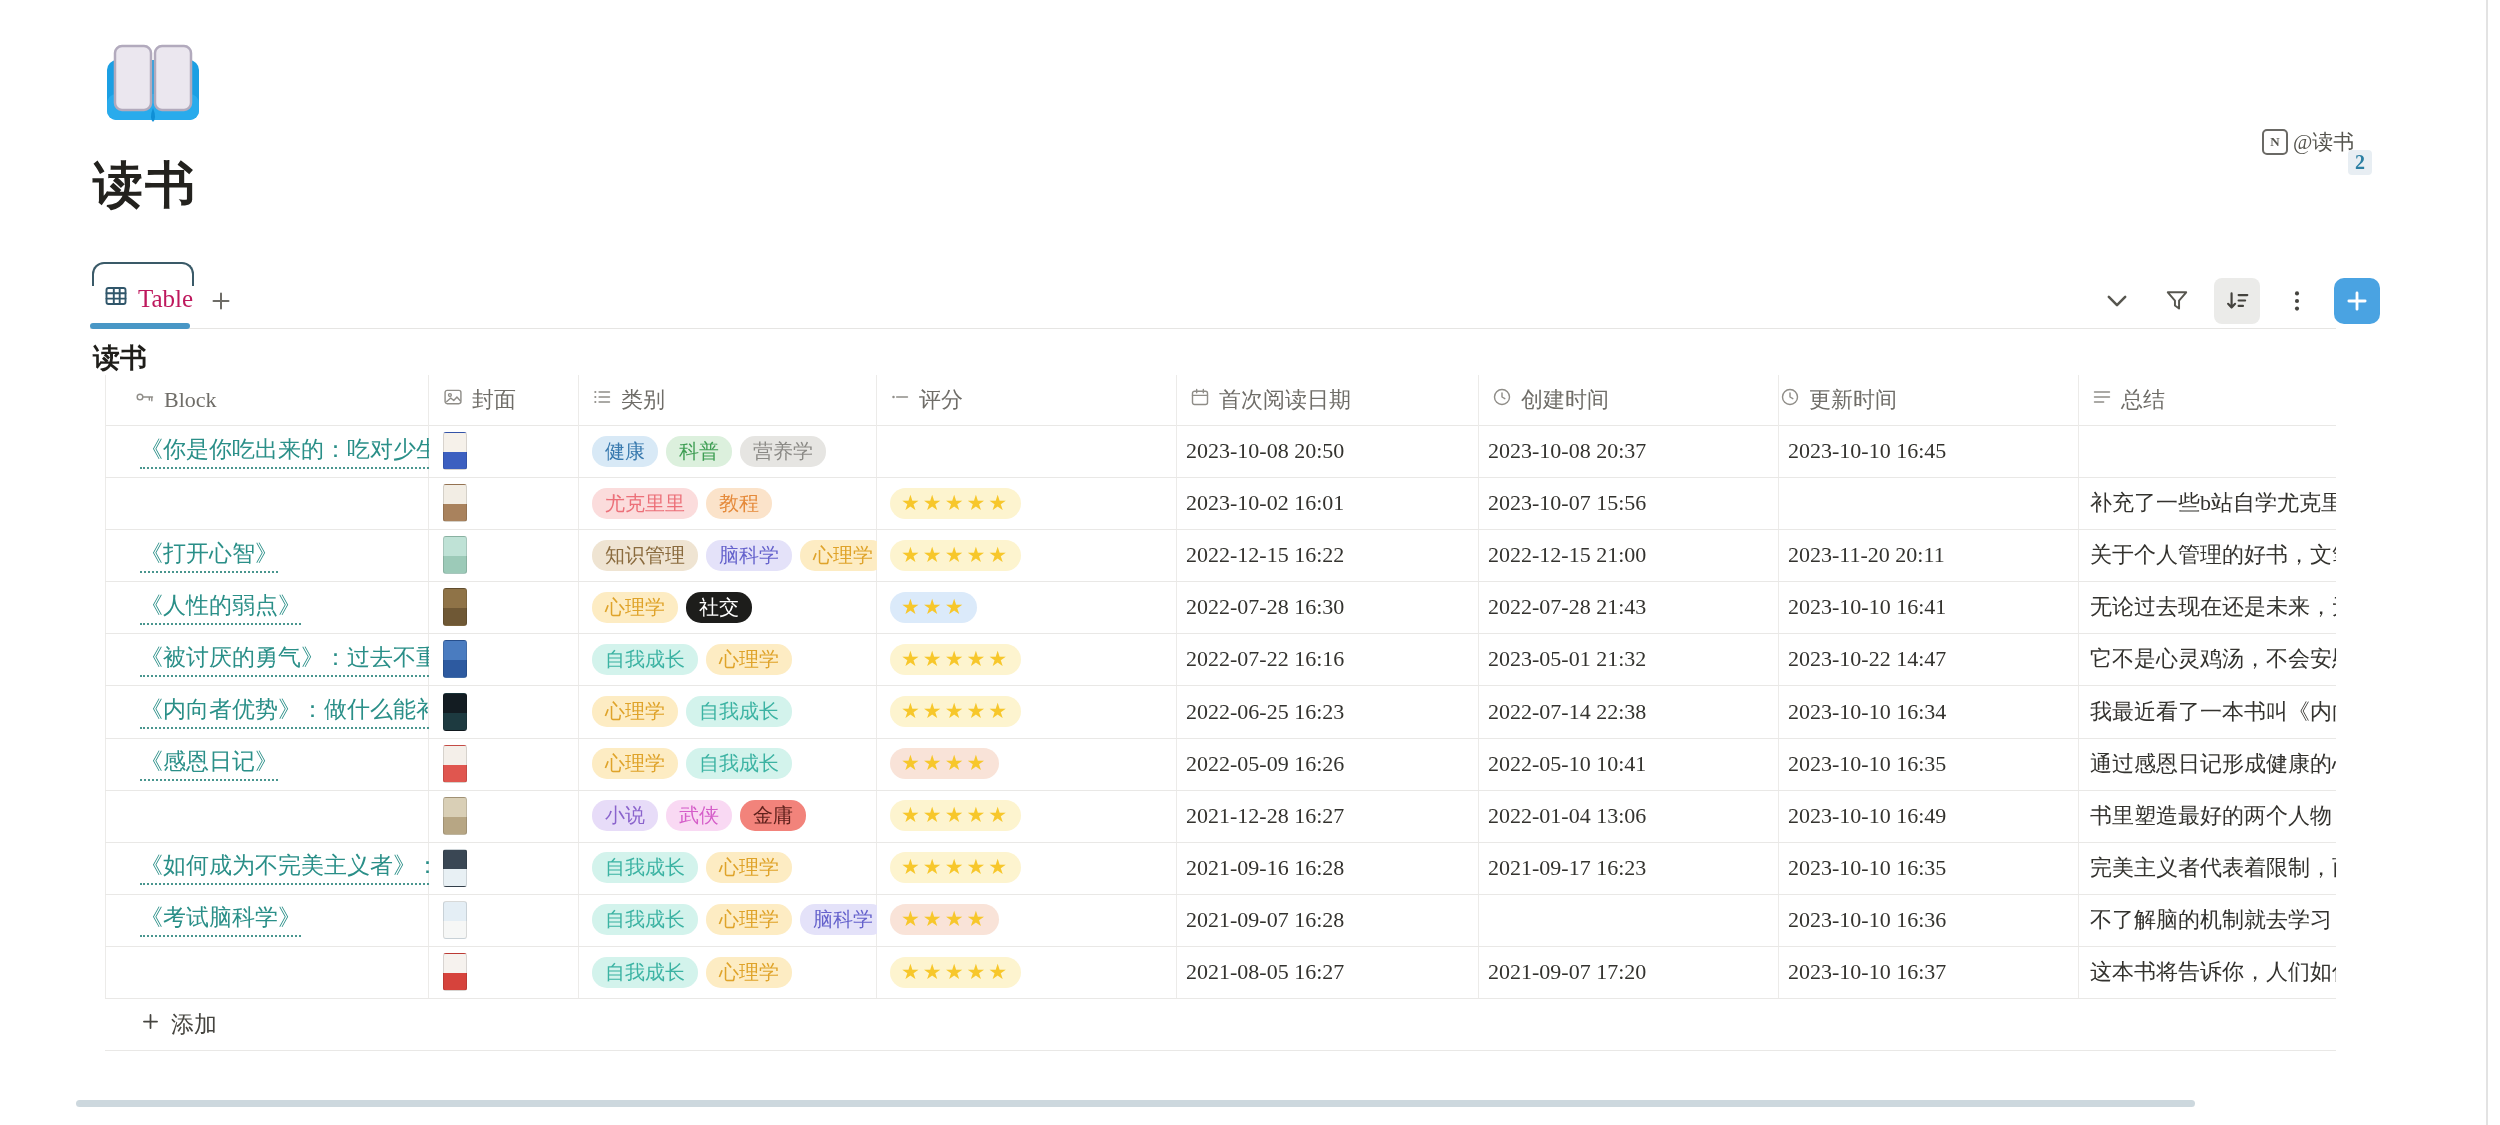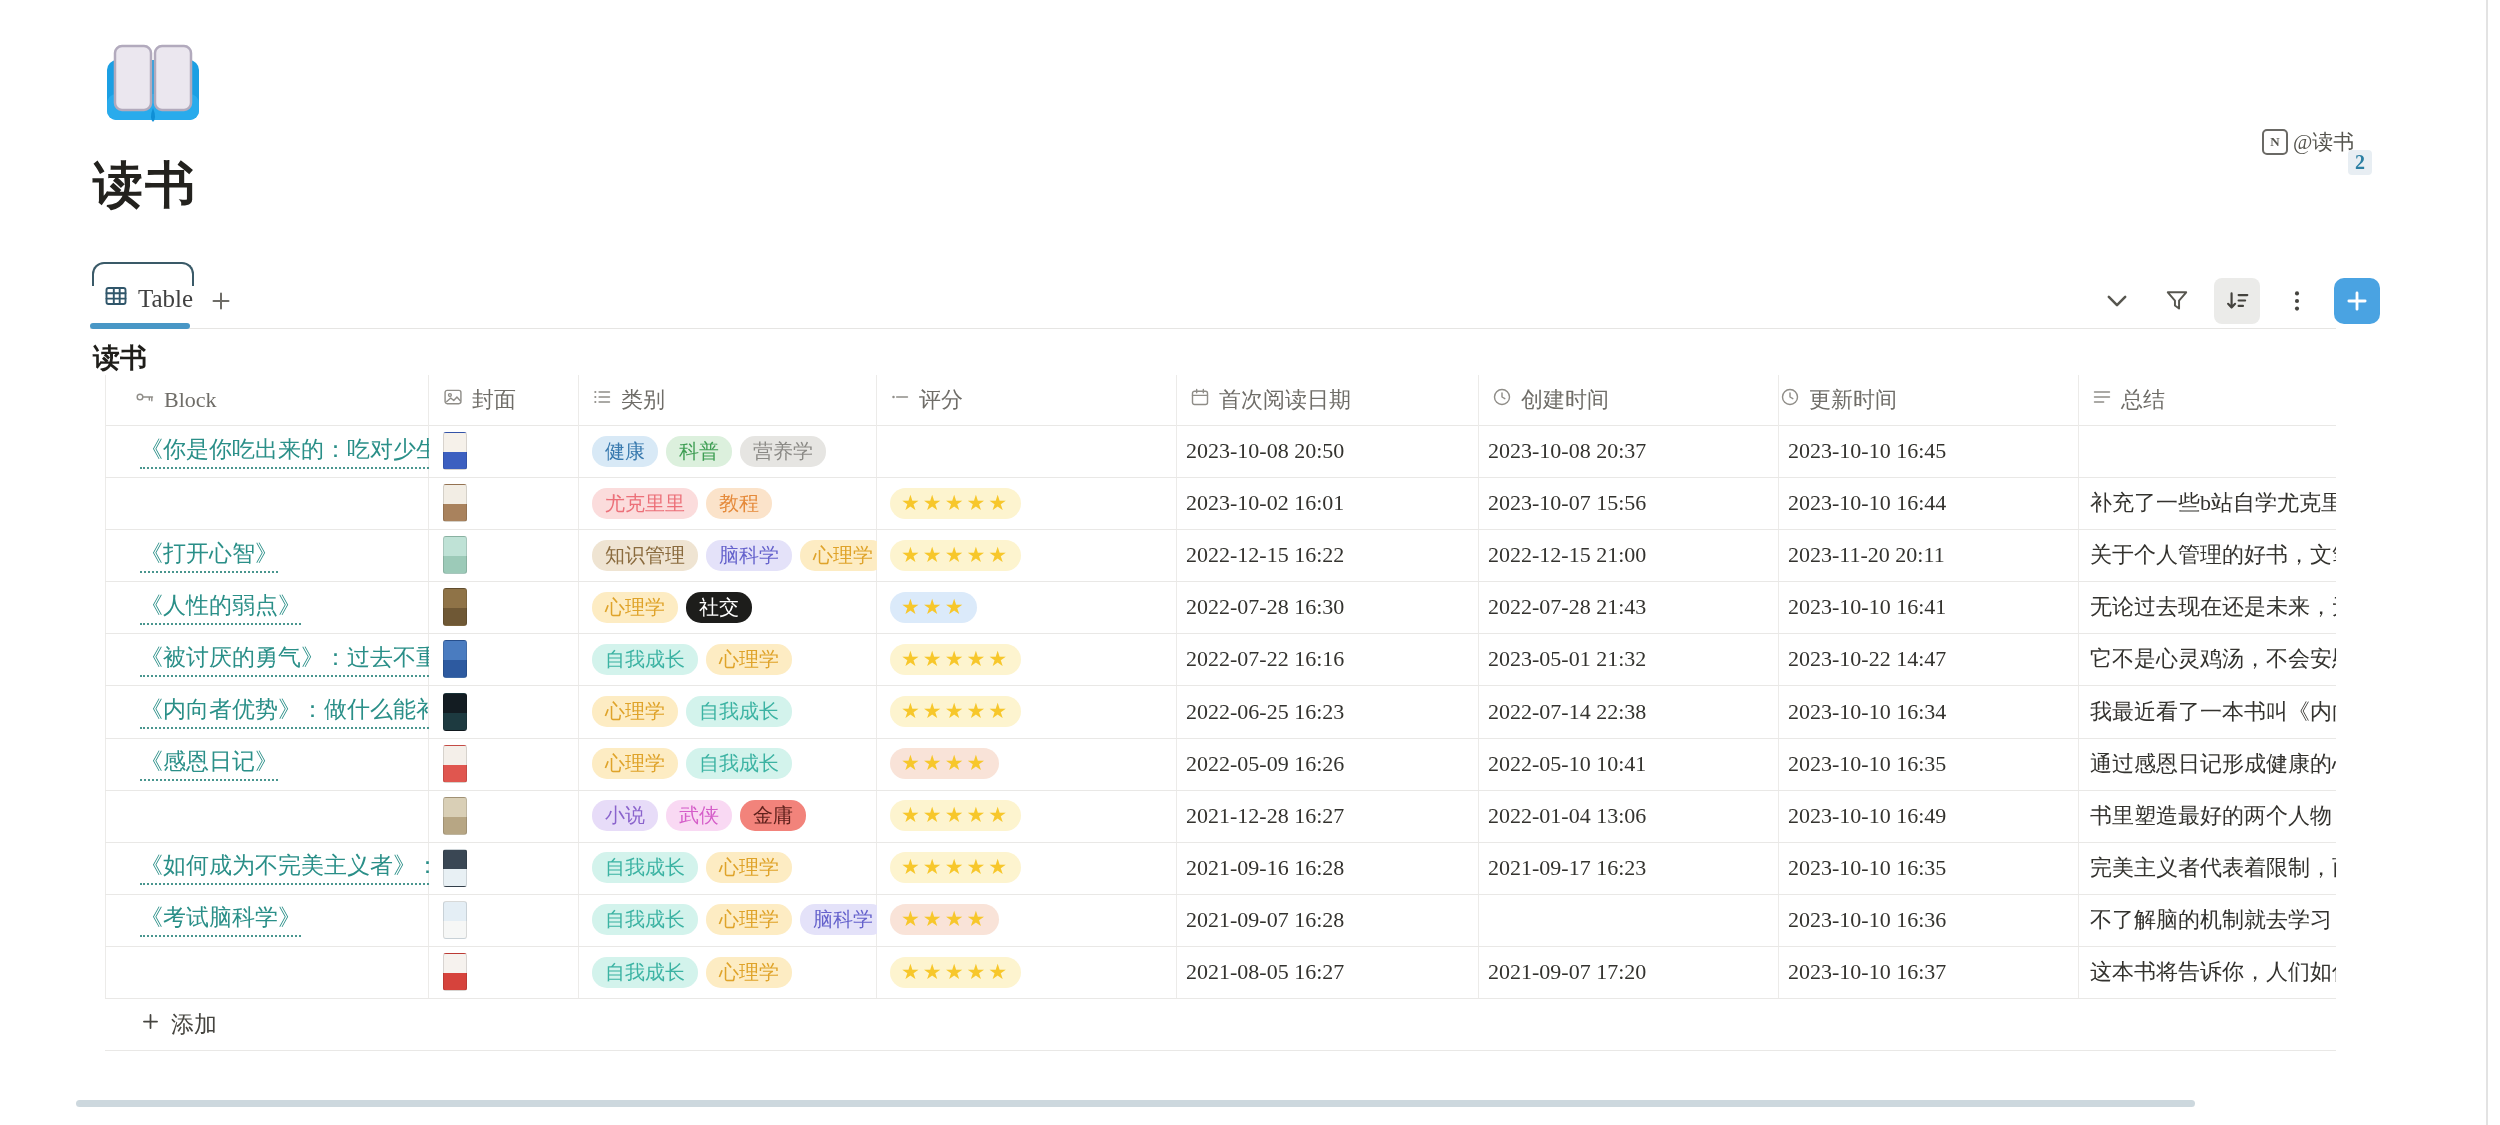--- a/index.html
+++ b/index.html
@@ -11,21 +11,21 @@
   .page-title{left:93px;top:152px;font-size:50px;font-weight:bold;color:#23221e;letter-spacing:2px;}
   .mention{left:2262px;top:128px;display:flex;align-items:center;gap:5px;font-size:21px;color:#56554f;}
   .n-box{width:22px;height:22px;border:2px solid #6a6965;border-radius:5px;display:flex;align-items:center;justify-content:center;
          font-size:13px;font-weight:bold;color:#56554f;}
   .count-badge{left:2348px;top:150px;background:#e8eef3;color:#2c7fa3;font-weight:bold;font-size:20px;
                padding:1px 7px;border-radius:4px;}
 
   
   .tab-outline{left:92px;top:262px;width:98px;height:22px;border:2.5px solid #3a5a68;border-bottom:none;
                border-radius:12px 12px 0 0;}
-  .tab-content{left:104px;top:284px;display:flex;align-items:center;gap:10px;font-size:25px;color:#404040;}
+  .tab-content{left:104px;top:284px;display:flex;align-items:center;gap:10px;font-size:25px;color:#be185d;}
   .add-view{left:209px;top:289px;}
   .tabbar-line{left:90px;top:328px;width:2246px;height:1px;background:#e6e5e3;}
   .tab-underline{left:90px;top:323px;width:100px;height:6px;background:#4997c6;border-radius:3px;}
   .toolbar{left:2094px;top:278px;display:flex;align-items:center;gap:14px;}
   .tb-btn{width:46px;height:46px;display:flex;align-items:center;justify-content:center;border-radius:8px;}
   .tb-sort{background:#ebebe9;}
   .tb-plus{background:#4aa3e2;border-radius:10px;}
 
   .collection-label{left:93px;top:340px;font-size:27px;font-weight:bold;color:#1f1e1a;}
 
@@ -233,21 +233,20 @@
         </div>
     <div class="cell col-tags">
           <span class="tag" style="background: rgb(251, 220, 220); color: rgb(236, 112, 121);">尤克里里</span>
           <span class="tag" style="background: rgb(251, 227, 202); color: rgb(229, 138, 58);">教程</span>
         </div>
     <div class="cell col-rating">
           <span class="rating-pill" style="background: rgb(253, 244, 207);">★★★★★</span>
         </div>
     <div class="cell col-first datecell">2023-10-02 16:01</div>
     <div class="cell col-created datecell">2023-10-07 15:56</div>
-    <div class="cell col-updated datecell">2023-10-10 16:44</div>
     <div class="cell col-summary">
           <span class="summary-text">补充了一些b站自学尤克里</span>
         </div>
   </div>
       <div class="row" style="top: 104.2px;">
     <div class="cell col-title">
           <span class="title-link">《打开心智》</span>
         </div>
     <div class="cell col-cover">
           <span class="cover" style="background: linear-gradient(rgb(191, 226, 214) 0px, rgb(191, 226, 214) 52%, rgb(156, 202, 184) 52%, rgb(156, 202, 184) 100%);"></span>

